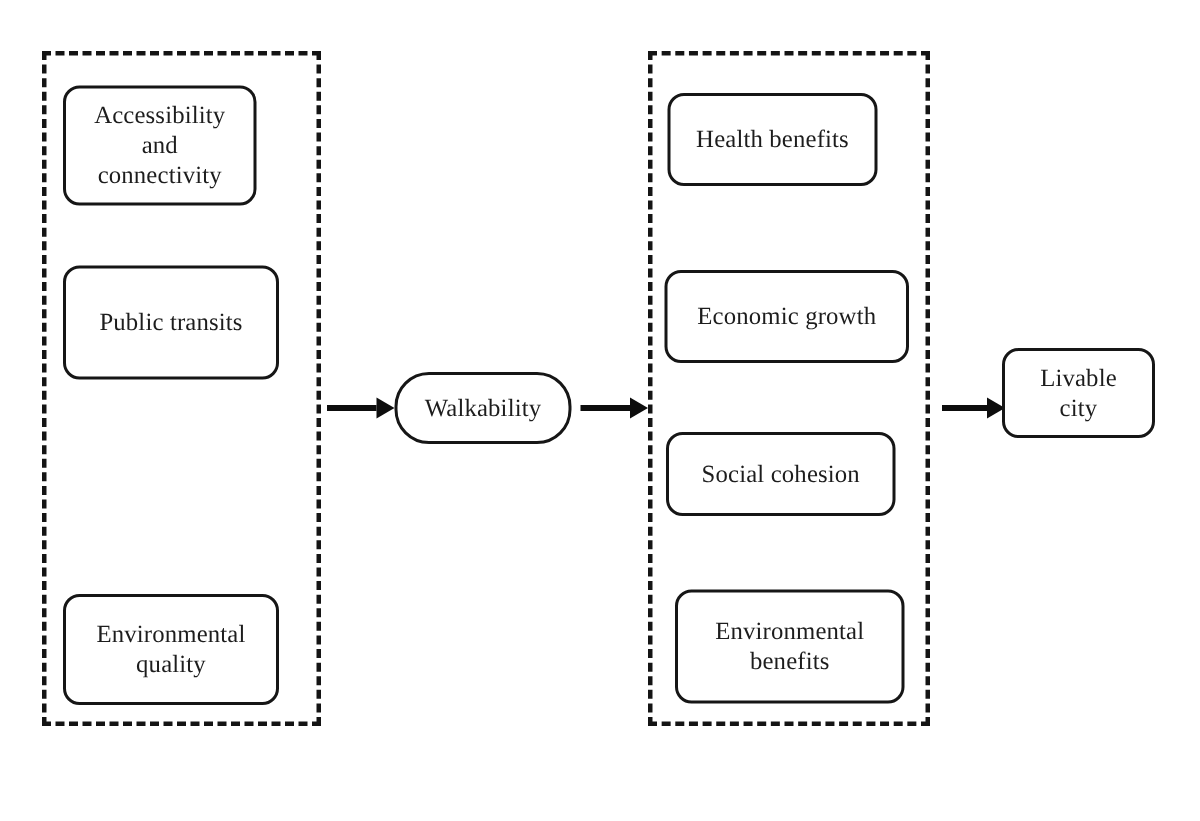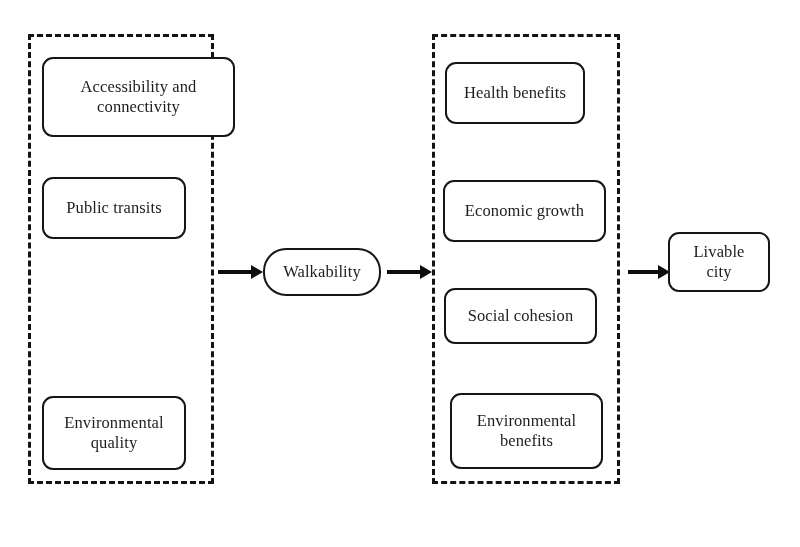--- a/index.html
+++ b/index.html
@@ -72,26 +72,26 @@
     border-left: 12px solid #0d0d0d;
   }
 </style>
 </head>
 <body>
 
 <div id="canvas">
 
   <div class="dashed-group" style="left:28px; top:34px; width:186px; height:450px;"></div>
 
-  <div class="node" style="left:42px; top:57px; width:193px; height:80px;text-align:center;">
+  <div class="node" style="left:42px; top:57px; width:129px; height:80px;text-align:center;">
     <span class="label">Accessibility and
 connectivity</span>
   </div>
 
-  <div class="node" style="left:42px; top:177px; width:144px; height:62px;text-align:right;">
+  <div class="node" style="left:42px; top:177px; width:144px; height:76px;text-align:right;">
     <span class="label">Public transits</span>
   </div>
 
 
   <div class="node" style="left:42px; top:396px; width:144px; height:74px;">
     <span class="label">Environmental
 quality</span>
   </div>
 
   <div class="arrow" style="left:218px; top:265px; width:45px;">

